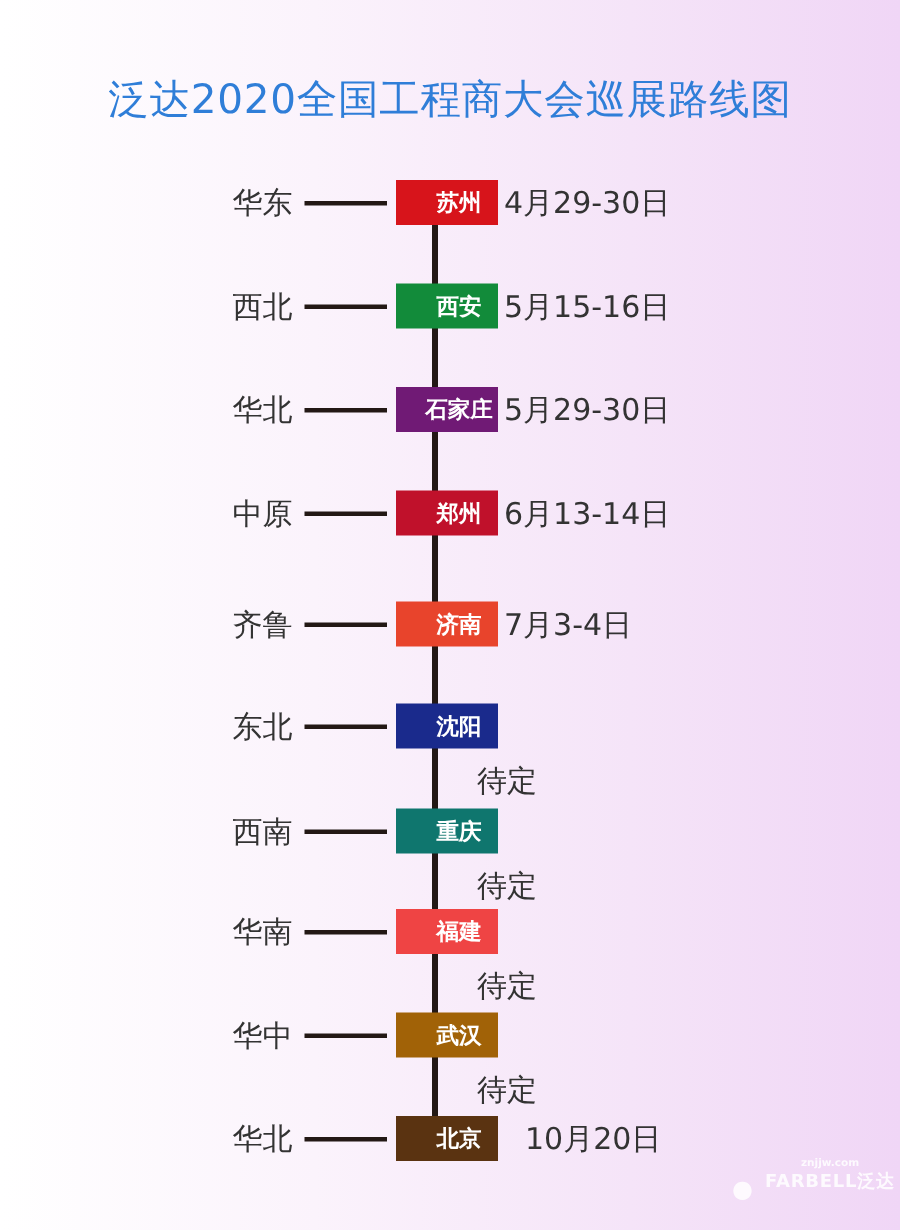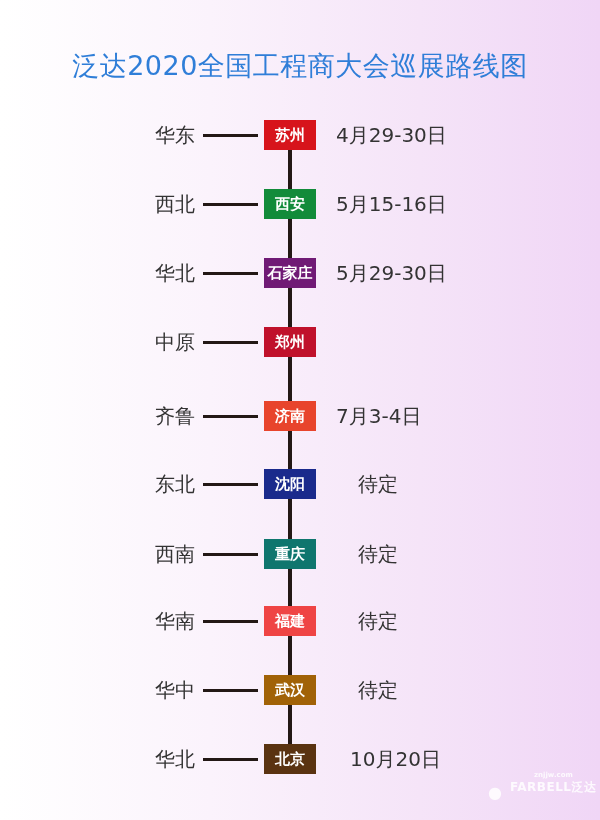--- a/index.html
+++ b/index.html
@@ -19,27 +19,27 @@
   .row { position:absolute; left:0; width:528px; height:34px; }
   .region {
     position:absolute; left:155px; top:0; height:34px; line-height:34px;
     font-size:20px; color:#333; width:60px;
   }
   .connector {
     position:absolute; left:203px; top:16px; width:55px; height:3px; background:#231815;
   }
   .city {
     position:absolute; left:264px; top:2px; width:52px; height:30px; line-height:30px;
-    text-align:center; color:#fff; font-size:15px; font-weight:bold;
+    text-align:center; color:#fff; font-size:15px; font-weight:bold;padding-left:16px;
   }
   .date {
     position:absolute; left:336px; top:0; height:34px; line-height:34px;
     font-size:20px; color:#333; width:130px;
   }
-  .date.tbd { text-align:center; left:330px; width:96px; }
+  .date.tbd { left:318px; width:96px;margin-top:36px; }
   .watermark {
     position:absolute; left:488px; top:776px; width:112px; height:30px;
     color:rgba(255,255,255,0.85); font-size:12px; font-weight:bold; line-height:14px;
   }
   .wm-icon { position:absolute; left:0; top:10px; font-size:16px; }
   .wm-text { position:absolute; left:22px; top:4px; white-space:nowrap; letter-spacing:0.5px; }
   .wm-small { position:absolute; left:46px; top:-8px; font-size:7px; }
 </style>
 </head>
 <body>
@@ -66,20 +66,21 @@
   <div class="region">华北</div>
   <div class="connector"></div>
   <div class="city" style="background:#701a75">石家庄</div>
   <div class="date">5月29-30日</div>
 </div>
 
 <div class="row" style="top:325px">
   <div class="region">中原</div>
   <div class="connector"></div>
   <div class="city" style="background:#c0112b">郑州</div>
+  <div class="date">6月13-14日</div>
 </div>
 
 <div class="row" style="top:399px">
   <div class="region">齐鲁</div>
   <div class="connector"></div>
   <div class="city" style="background:#e8442c">济南</div>
   <div class="date">7月3-4日</div>
 </div>
 
 <div class="row" style="top:467px">

